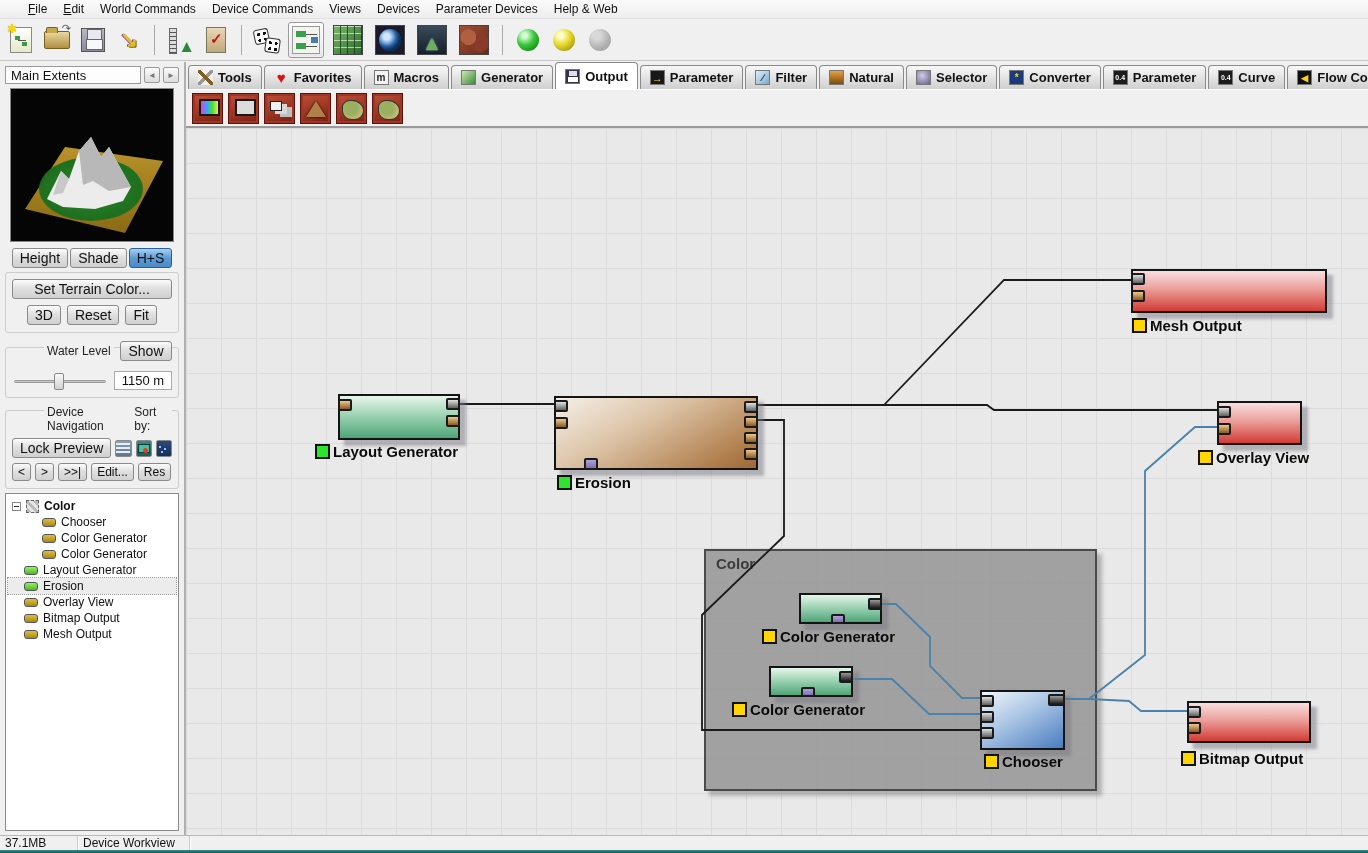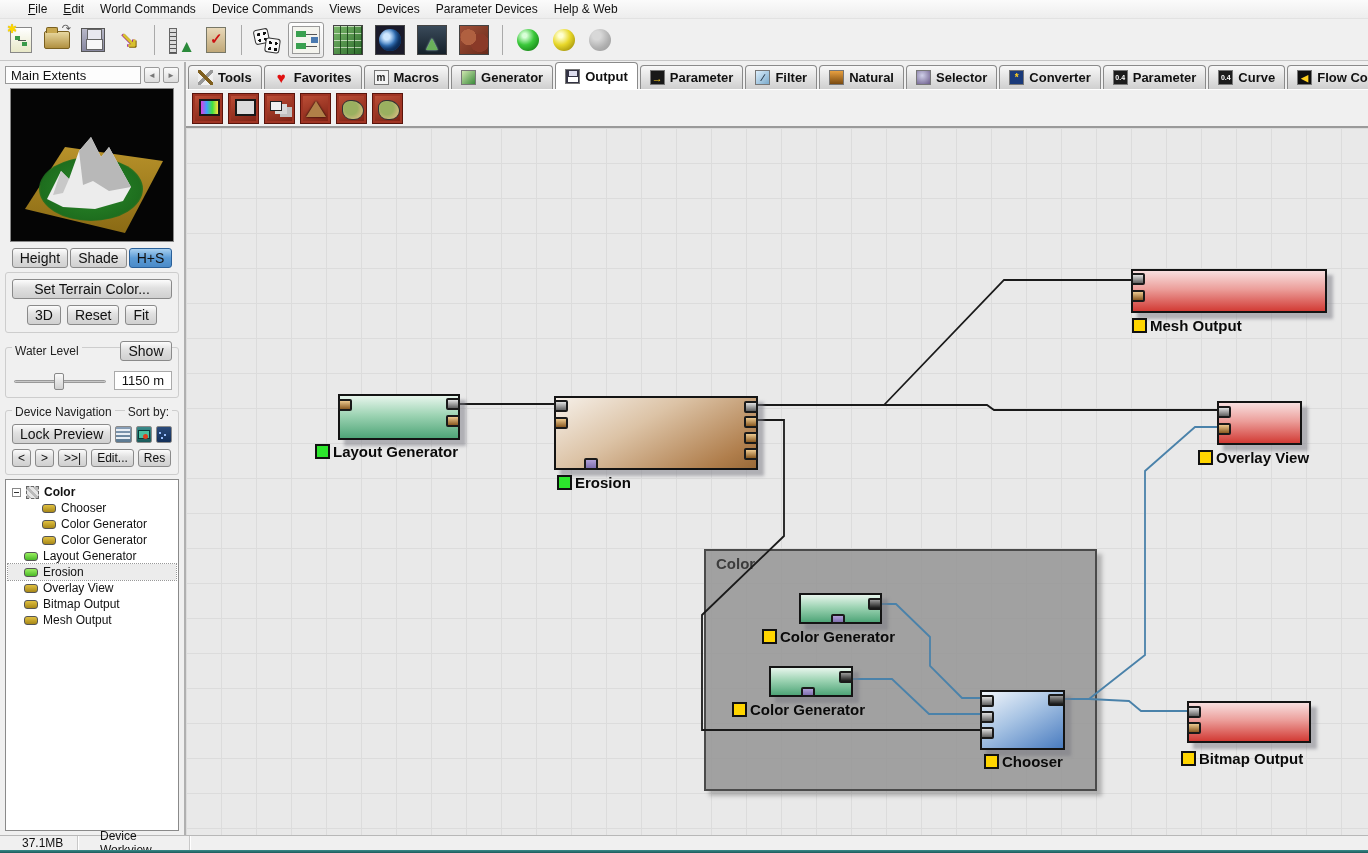--- a/index.html
+++ b/index.html
@@ -76,21 +76,21 @@
   .extents-box{flex:1; height:18px; background:#fdfdfd; border:1px solid #9a9a9a; padding:1px 5px; font-size:13px;}
   .arrow-btn{width:16px;height:16px;border:1px solid #9a9a9a;border-radius:2px;background:linear-gradient(#fbfbfb,#dcdcdc);font-size:8px;color:#777;display:flex;align-items:center;justify-content:center;}
   .preview{width:164px;height:154px;border:1px solid #888;background:#000;margin:0 auto;}
   .seg-row{display:flex; gap:2px; justify-content:center; margin-top:2px;}
   .btn{border:1px solid #8a8a8a; border-radius:3px; background:linear-gradient(#fcfcfc,#e0e0e0 45%,#d0d0d0); padding:1px 7px; font-size:14px; text-align:center; cursor:default; white-space:nowrap;}
   .btn.blue{background:linear-gradient(#a8d0f0,#5b9bd5 50%,#4a8ac8); border-color:#2a6099;}
   .groupbox{border:1px solid #cdcdcd; border-radius:3px; padding:6px 6px 7px; display:flex; flex-direction:column; gap:6px;}
   .row-center{display:flex; gap:6px; justify-content:center;}
   .toggle-wrap{border:1px solid #cdcdcd; border-radius:3px; padding:3px;}
   .btn.wide{width:100%; padding:2px 0;}
-  .gb-label-row{display:flex; align-items:center; justify-content:space-between; margin-top:-13px;}
+  .gb-label-row{display:flex; align-items:center; justify-content:space-between; margin-top:-13px;margin-left:32px;}
   .gb-label{background:#f0f0f0; padding:0 3px; font-size:12px; color:#222;}
   .water-row{display:flex; align-items:center; gap:6px; margin-top:4px;}
   .slider{flex:1; position:relative; height:18px;}
   .slider-track{position:absolute; left:2px; right:2px; top:8px; height:3px; background:#c8c8c8; border:1px solid #999; border-radius:2px;}
   .slider-thumb{position:absolute; left:44%; top:1px; width:10px; height:17px; background:linear-gradient(#fafafa,#d0d0d0); border:1px solid #888; border-radius:2px;}
   .value-box{width:58px; height:19px; background:#fff; border:1px solid #aaa; text-align:center; font-size:13px; line-height:17px;}
   .mini-ico{width:22px;height:17px;border:1px solid #8a8a8a;border-radius:2px;display:flex;align-items:center;justify-content:center;}
   .mini-list{background:linear-gradient(#8aa0b8,#5a7890); }
   .mini-list::before{content:"";width:14px;height:11px;background:repeating-linear-gradient(#e8eef4 0 2px,transparent 2px 4px);}
   .mini-dev{background:linear-gradient(#3a8a8a,#1a5a5a);position:relative;}
@@ -157,21 +157,21 @@
   .p.tan2{background:linear-gradient(#ecc88e,#8a5a22);}
   .p.purple{background:linear-gradient(#b0a0d8,#8070b0);}
   .p.dark{background:linear-gradient(#9a9a9a,#1a1a1a);}
   .node-label{position:absolute; display:flex; align-items:center; gap:3px; font-weight:bold; font-size:15px; color:#0a0a0a; white-space:nowrap;}
   .ind{width:15px;height:15px;border:2px solid #111;flex:none;}
   .ind.green{background:#2ce62c;} .ind.yellow{background:#ffd500;}
   .group-box{position:absolute; background:rgba(148,148,148,.85); border:2px solid #4a4a4a; box-shadow:5px 5px 4px rgba(110,110,110,.45);}
   .group-label{position:absolute; left:10px; top:4px; font-weight:bold; font-size:15px; color:#3c3c3c;}
   
   .statusbar{position:absolute; left:0; right:0; bottom:3px; height:15px; background:#f0f0f0; border-top:1px solid #b8b8b8; display:flex; font-size:12px; align-items:center;}
-  .sb-cell{padding:0 22px; height:100%; display:flex; align-items:center; border-right:1px solid #c8c8c8; box-shadow:1px 0 0 #fff;}
+  .sb-cell{padding:0 5px; height:100%; display:flex; align-items:center; border-right:1px solid #c8c8c8; box-shadow:1px 0 0 #fff;}
   .sb-mem{width:78px;} .sb-view{width:112px;}
   .bottom-edge{position:absolute; left:0; right:0; bottom:0; height:3px; background:linear-gradient(#3a8a8a,#1a5a5a);}
 </style>
 </head>
 <body>
 
 <div class="app">
 
   <div class="menubar">
     <div class="menu-item"><u>F</u>ile</div>

